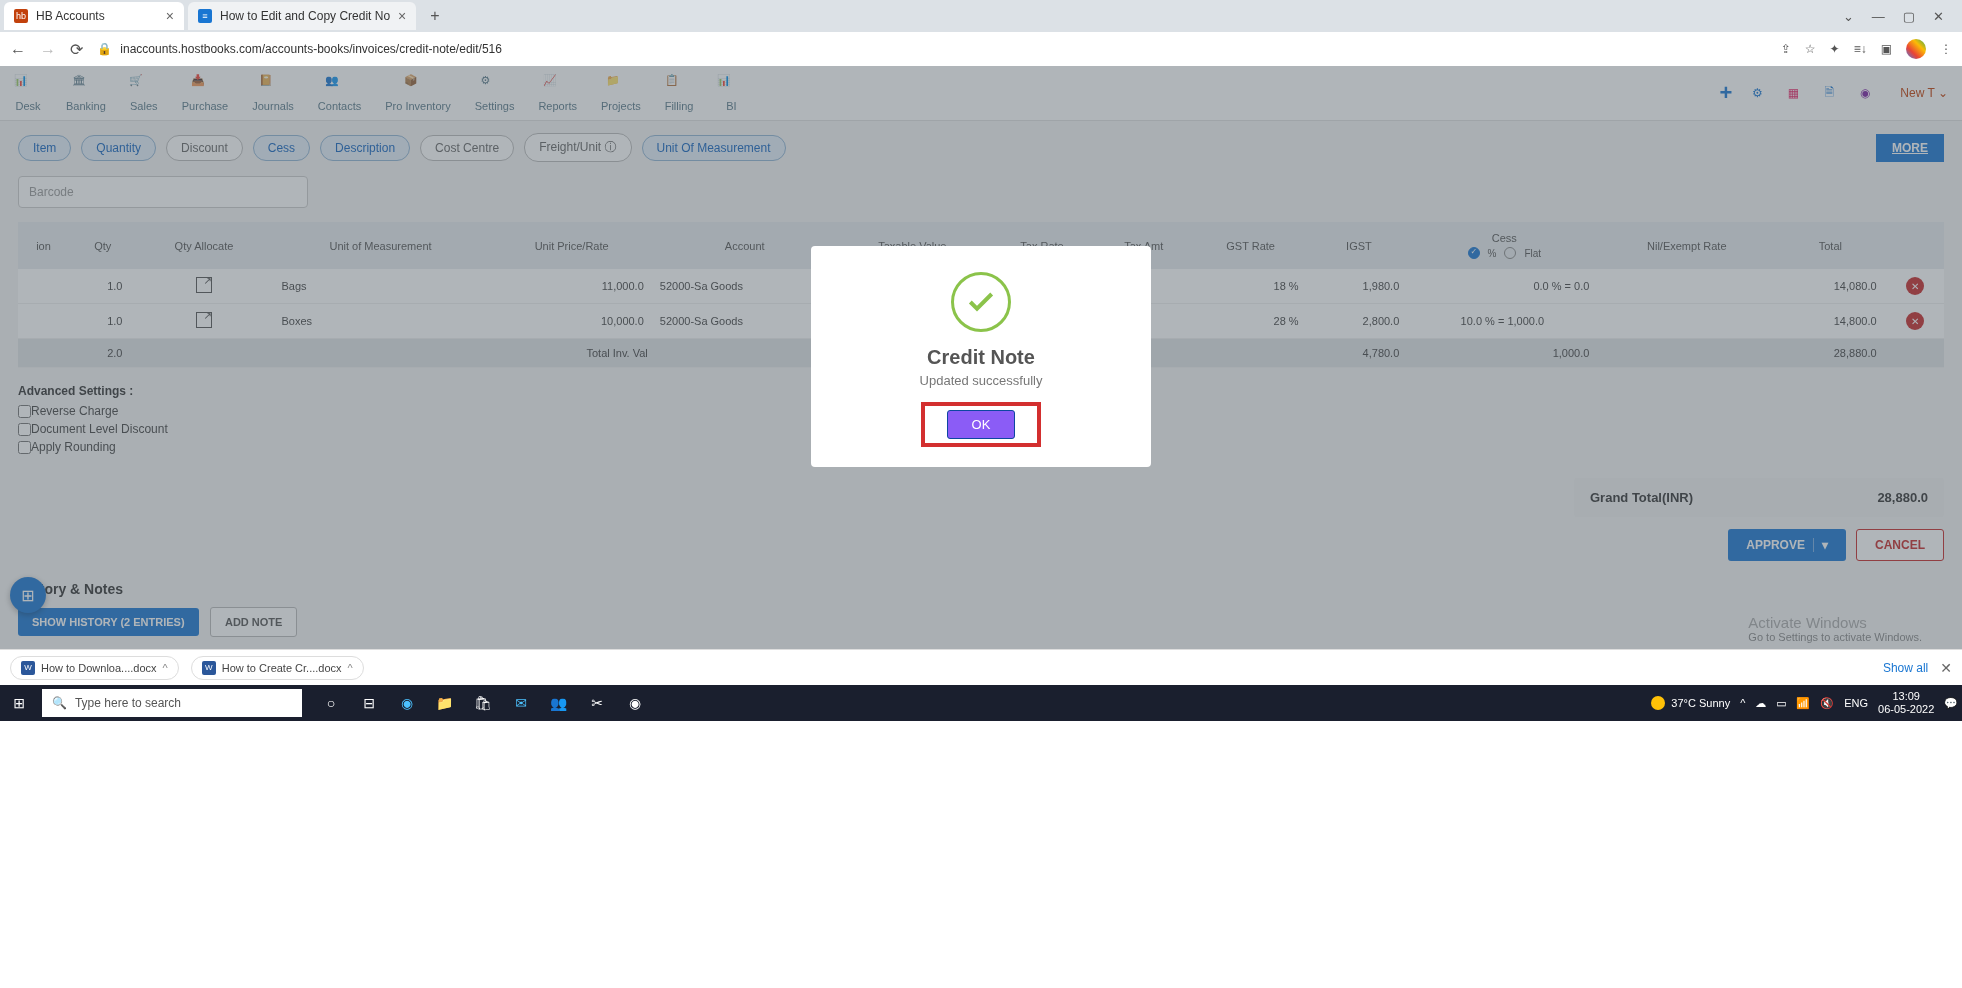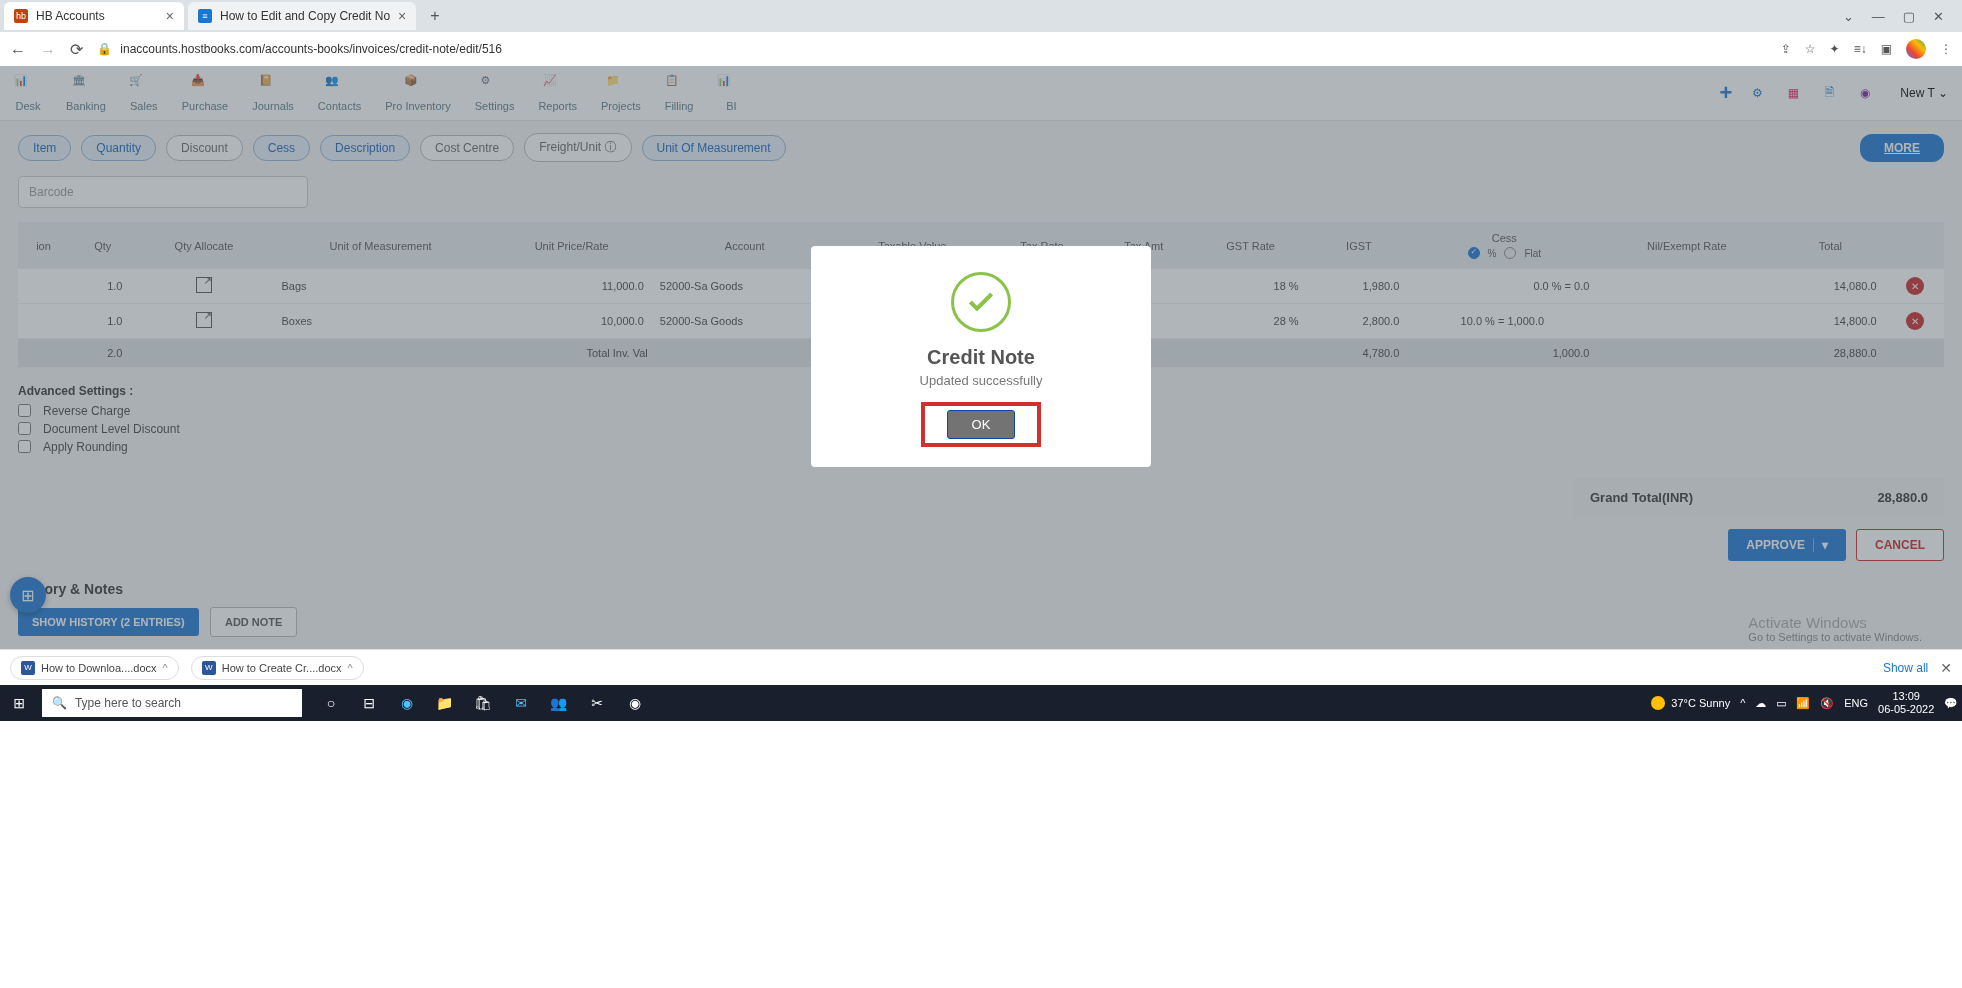--- a/index.html
+++ b/index.html
@@ -28,49 +28,49 @@
 
 
 .app { background: #f5f5f5; min-height: 580px; position: relative; }
 .app-nav { display: flex; align-items: center; background: #fff; border-bottom: 1px solid #e0e0e0; padding: 8px 14px; }
 .nav-items { display: flex; gap: 24px; }
 .nav-item { display: flex; flex-direction: column; align-items: center; gap: 4px; color: #5a7a8a; font-size: 11px; cursor: pointer; }
 .nav-item .nav-svg { width: 28px; height: 22px; color: #5a7a8a; }
 .nav-right { margin-left: auto; display: flex; align-items: center; gap: 14px; }
 .nav-right .add-icon { color: #1976d2; font-size: 22px; font-weight: bold; }
 .nav-right .ico { width: 22px; height: 22px; display: inline-flex; align-items: center; justify-content: center; color: #1976d2; }
-.new-t { color: #000000; font-size: 12px; margin-left: 10px; }
+.new-t { color: #c2410c; font-size: 12px; margin-left: 10px; }
 
 
 .content { padding: 12px 18px; }
 .chip-row { display: flex; gap: 10px; align-items: center; margin-bottom: 14px; }
 .chip { padding: 5px 14px; border-radius: 14px; font-size: 12px; border: 1px solid #90b4d4; color: #1565c0; background: #e3effa; cursor: pointer; }
 .chip.inactive { background: #fff; color: #666; border-color: #bbb; }
-.more-btn { margin-left: auto; background: #1976d2; color: #fff; border: none; padding: 7px 24px; border-radius: 12px; font-size: 12px; font-weight: bold; cursor: pointer; text-decoration: underline; }
+.more-btn { margin-left: auto; background: #1976d2; color: #fff; border: none; padding: 7px 16px; border-radius: 0; font-size: 12px; font-weight: bold; cursor: pointer; text-decoration: underline; }
 
 .barcode-box { width: 290px; padding: 8px 10px; border: 1px solid #ccc; border-radius: 4px; background: #fff; color: #999; font-size: 12px; margin-bottom: 14px; }
 
 
 .grid { width: 100%; border-collapse: collapse; background: #fff; }
 .grid th { background: #e8ecef; color: #555; font-weight: normal; font-size: 11px; padding: 10px 6px; text-align: center; border: 0; }
 .grid td { padding: 8px 6px; font-size: 11px; color: #444; text-align: center; border-bottom: 1px solid #eee; }
 .grid tr.total-row td { background: #e0e3e6; font-weight: 500; }
 .open-icon { display:inline-block; width:16px; height:16px; border:1.5px solid #555; position:relative; }
 .open-icon::after { content:'↗'; position:absolute; top:-3px; right:-1px; font-size:10px; }
 .del-btn { display:inline-flex; width:18px; height:18px; border-radius:50%; background:#c62828; color:#fff; align-items:center; justify-content:center; font-size:10px; cursor:pointer; }
 .cess-hdr { display:flex; flex-direction:column; align-items:center; gap:3px; }
 .cess-radio { display:flex; gap:8px; align-items:center; font-size:10px; }
 .radio-dot { width:12px; height:12px; border-radius:50%; border:1px solid #888; display:inline-block; position:relative; }
 .radio-dot.checked { background:#1976d2; border-color:#1976d2; }
 .radio-dot.checked::after { content:'✓'; color:#fff; font-size:8px; position:absolute; top:-1px; left:2px; }
 
 
 .adv { margin-top: 16px; }
 .adv-title { font-weight: bold; font-size: 12px; color: #333; margin-bottom: 6px; }
-.adv label { display: flex; align-items: flex-start; gap: 12px; font-size: 12px; color: #444; margin: 4px 0; }
+.adv label { display: flex; align-items: flex-end; gap: 0; font-size: 12px; color: #444; margin: 4px 0; }
 .adv input[type=checkbox] { width: 13px; height: 13px; }
 
 
 .grand-total { margin-top: 20px; margin-left: auto; width: 370px; background: #f0f0f0; padding: 12px 16px; display: flex; justify-content: space-between; font-size: 13px; font-weight: bold; color: #333; border-radius: 3px; }
 
 .action-btns { display:flex; justify-content:flex-end; gap:10px; margin-top:12px; }
 .btn-approve { background:#1976d2; color:#fff; border:none; padding:8px 18px; font-size:12px; font-weight:bold; border-radius:3px; display:flex; align-items:center; }
 .btn-approve .caret { border-left:1px solid rgba(255,255,255,0.4); padding-left:8px; margin-left:8px; }
 .btn-cancel { background:#fff; color:#c62828; border:1.5px solid #c62828; padding:8px 18px; font-size:12px; font-weight:bold; border-radius:3px; }
 
@@ -85,21 +85,21 @@
 .watermark .wm-t { font-size:15px; color:#aaa; }
 
 
 .modal-overlay { position:absolute; inset:0; background:rgba(80,90,100,0.45); display:flex; align-items:flex-start; justify-content:center; padding-top:180px; }
 .modal { background:#fff; width:340px; border-radius:4px; padding:26px 20px 20px; text-align:center; }
 .modal-check { width:60px; height:60px; border:3px solid #8bc34a; border-radius:50%; margin:0 auto 14px; display:flex; align-items:center; justify-content:center; }
 .modal-check svg { stroke:#8bc34a; }
 .modal-title { font-size:20px; color:#555; font-weight:600; }
 .modal-sub { font-size:13px; color:#777; margin:4px 0 14px; }
 .modal-ok-wrap { display:inline-block; border:4px solid #d32f2f; padding:4px 22px; }
-.modal-ok { background:#737373; color:#fff; border:1px solid #0d47a1; padding:6px 24px; font-size:13px; border-radius:3px; cursor:pointer; }
+.modal-ok { background:#8b5cf6; color:#fff; border:1px solid #0d47a1; padding:6px 24px; font-size:13px; border-radius:3px; cursor:pointer; }
 
 
 .downloads { display:flex; align-items:center; background:#fff; border-top:1px solid #ddd; height:36px; padding:0 10px; gap:12px; }
 .dl-item { display:flex; align-items:center; gap:6px; border:1px solid #ddd; border-radius:14px; padding:4px 10px; font-size:11px; color:#444; }
 .dl-word { width:14px; height:14px; background:#2b579a; color:#fff; display:inline-flex; align-items:center; justify-content:center; font-size:8px; border-radius:2px; }
 .dl-caret { color:#888; }
 .dl-right { margin-left:auto; display:flex; align-items:center; gap:12px; }
 .show-all { color:#1976d2; font-size:12px; cursor:pointer; }
 .dl-close { font-size:14px; color:#666; cursor:pointer; }
 

